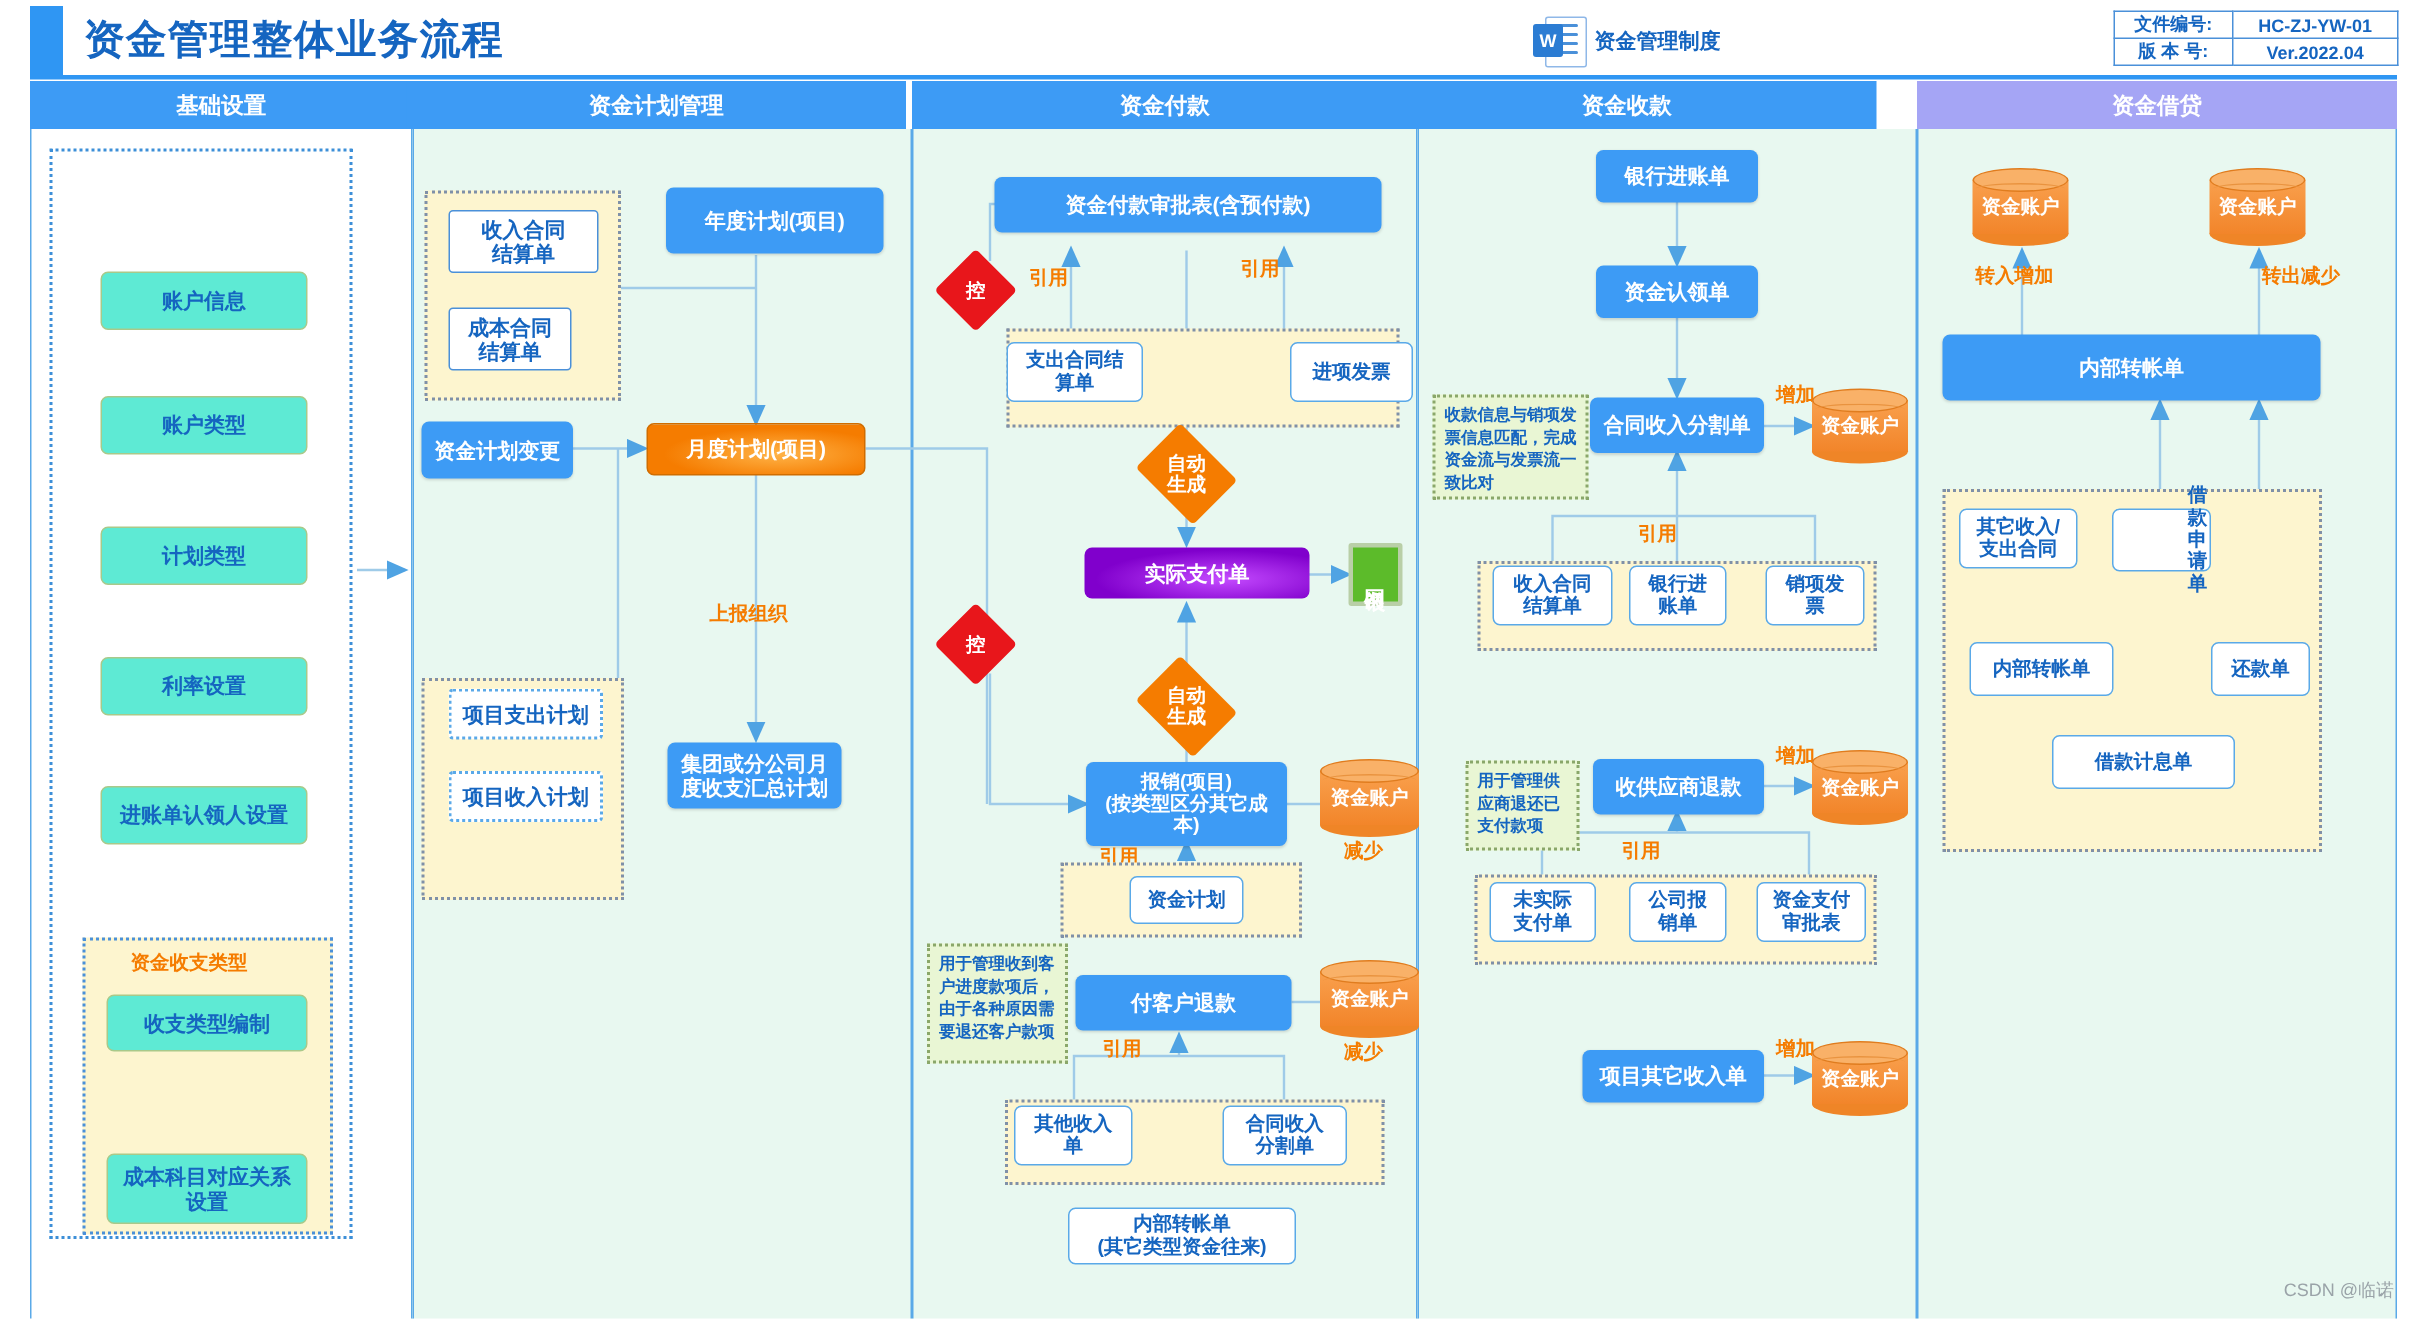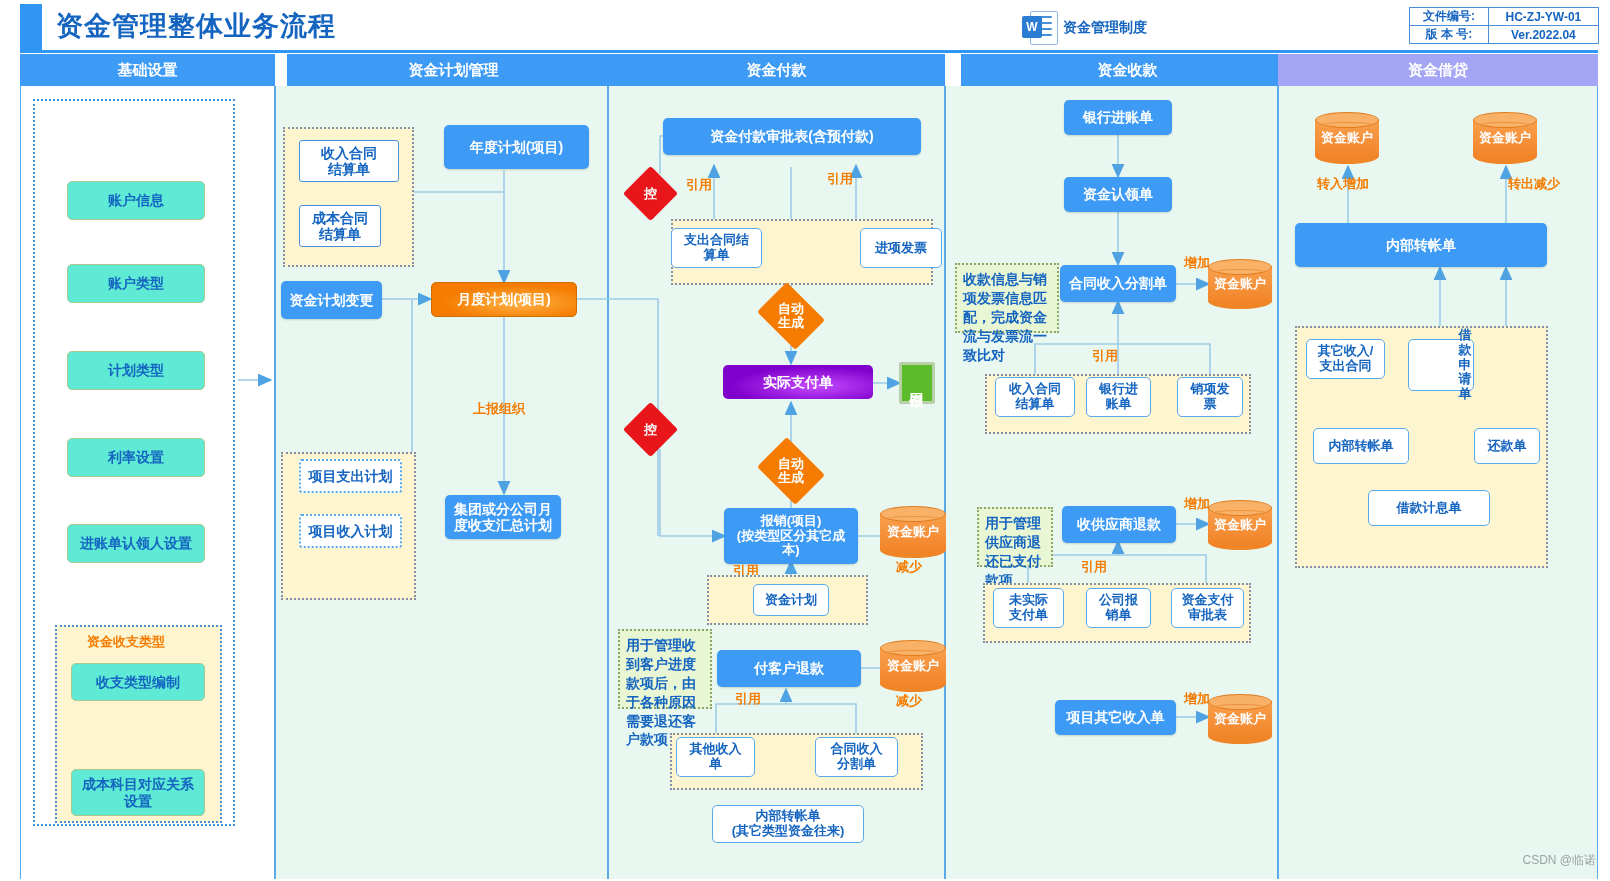--- a/index.html
+++ b/index.html
@@ -37,21 +37,21 @@
   .n-blue{background:#3d9bf5;color:#ffffff;font-weight:bold;border-radius:5px;font-size:14px;
           box-shadow:0 1px 2px rgba(0,0,0,.15);}
   .n-orange{background:radial-gradient(ellipse at 60% 60%, #ffb347 0%, #f57c00 62%);color:#ffffff;font-weight:bold;border-radius:5px;font-size:14px;border:1px solid #d06d00;}
   .n-purple{background:radial-gradient(ellipse at 62% 62%, #c54bff 0%, #8000cc 65%);color:#ffffff;font-weight:bold;border-radius:5px;font-size:14px;}
   .n-white{background:#ffffff;color:#1565c0;font-weight:bold;border:1px solid #5aa9e8;border-radius:5px;font-size:13px;}
   .n-green{background:#5eead4;color:#1565c0;font-weight:bold;border:1px solid #a9c98a;border-radius:5px;font-size:14px;}
   .n-dashbox{background:#ffffff;color:#1565c0;font-weight:bold;border:2px dotted #5aa9e8;border-radius:3px;font-size:14px;}
   .n-netbank{background:#5cbb2a;color:#ffffff;font-weight:bold;border:3px solid #b9cfa7;border-radius:2px;font-size:14px;writing-mode:vertical-rl;letter-spacing:2px;}
 
   
-  .note{position:absolute;box-sizing:border-box;background:#e9f6d4;border:2px dotted #8aa76a;color:#1565c0;font-size:14px;font-weight:bold;line-height:1.35;padding:5px 6px;text-align:left;}
+  .note{position:absolute;box-sizing:border-box;background:#e9f6d4;border:2px dotted #8aa76a;color:#1565c0;font-size:11px;font-weight:bold;line-height:1.35;padding:5px 6px;text-align:left;}
 
   
   .grp{position:absolute;box-sizing:border-box;background:#fdf5cf;border:2px dotted #7f90a8;}
   .grp.blue{background:transparent;border:2px dotted #3d8fd8;}
 
   
   .diamond{position:absolute;display:flex;align-items:center;justify-content:center;color:#ffffff;font-weight:bold;font-size:13px;text-align:center;line-height:1.05;}
   .diamond .inner{position:absolute;left:0;top:0;width:100%;height:100%;transform:rotate(45deg);border-radius:3px;}
   .diamond.red .inner{background:#e8161b;}
   .diamond.orange .inner{background:#f57c00;}
@@ -101,23 +101,23 @@
       <td class="v">HC-ZJ-YW-01</td>
     </tr>
     <tr>
       <td class="k">版 本 号:</td>
       <td class="v">Ver.2022.04</td>
     </tr>
   </tbody>
     </table>
 
   <div class="colhead" style="left:20px;width:255px;">基础设置</div>
-  <div class="colhead" style="left:287px;width:333px;">资金计划管理</div>
+  <div class="colhead" style="left:271px;width:333px;">资金计划管理</div>
   <div class="colhead" style="left:608px;width:337px;">资金付款</div>
-  <div class="colhead" style="left:961px;width:333px;">资金收款</div>
+  <div class="colhead" style="left:918px;width:333px;">资金收款</div>
   <div class="colhead purple" style="left:1278px;width:320px;">资金借贷</div>
 
   <div class="colbody first" style="left:20px;width:255px;"></div>
   <div class="colbody" style="left:275px;width:333px;"></div>
   <div class="colbody" style="left:608px;width:337px;"></div>
   <div class="colbody" style="left:945px;width:333px;"></div>
   <div class="colbody" style="left:1278px;width:320px;"></div>
 
   <svg id="edges">
     <defs>
@@ -375,20 +375,20 @@
     <div class="txt">资金账户</div>
   </div>
   <div class="elabel" style="left:1317px;top:175px;">转入增加</div>
   <div class="elabel" style="left:1508px;top:175px;">转出减少</div>
 
   <div class="node n-blue" style="left:1295px;top:223px;width:252px;height:44px;">内部转帐单</div>
 
   <div class="grp" style="left:1295px;top:326px;width:253px;height:242px;border-color:#7f90a8;"></div>
   <div class="node n-white" style="left:1306px;top:339px;width:79px;height:40px;white-space:pre-line;">其它收入/
 支出合同</div>
-  <div class="node n-white" style="left:1408px;top:339px;width:66px;height:52px;white-space:pre-line;padding-left:48px;">借款申
+  <div class="node n-white" style="left:1408px;top:339px;width:66px;height:42px;white-space:pre-line;padding-left:48px;">借款申
 请单</div>
   <div class="node n-white" style="left:1313px;top:428px;width:96px;height:36px;">内部转帐单</div>
   <div class="node n-white" style="left:1474px;top:428px;width:66px;height:36px;">还款单</div>
   <div class="node n-white" style="left:1368px;top:490px;width:122px;height:36px;">借款计息单</div>
 
   <div class="watermark">CSDN @临诺</div>
 </div>
 
 </body></html>

